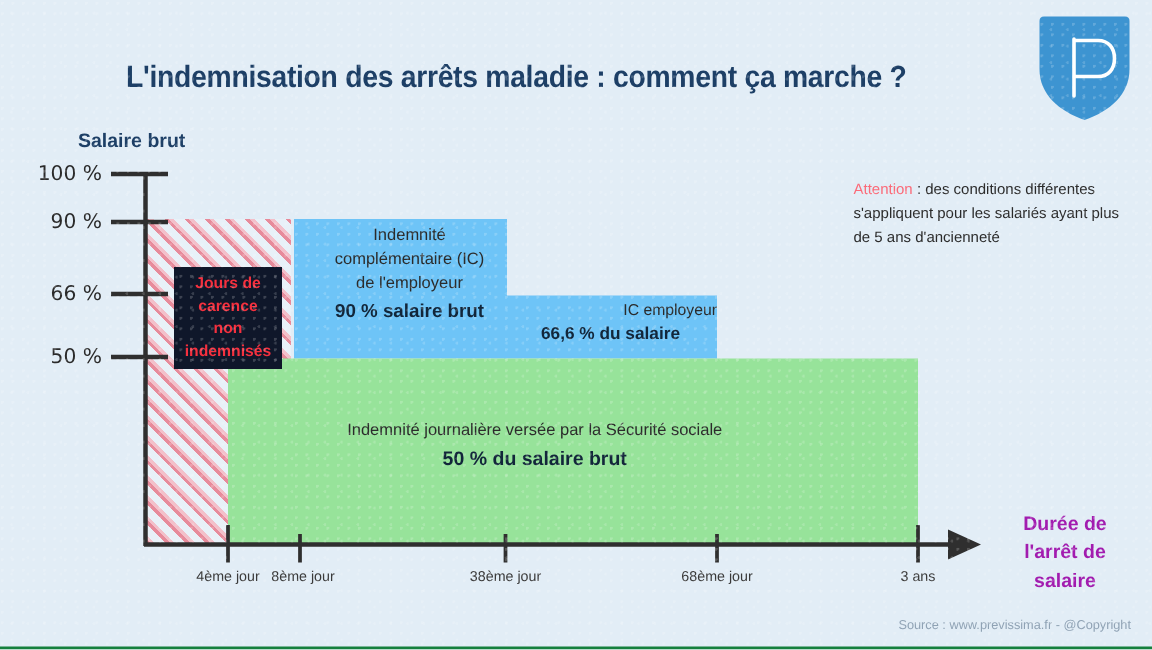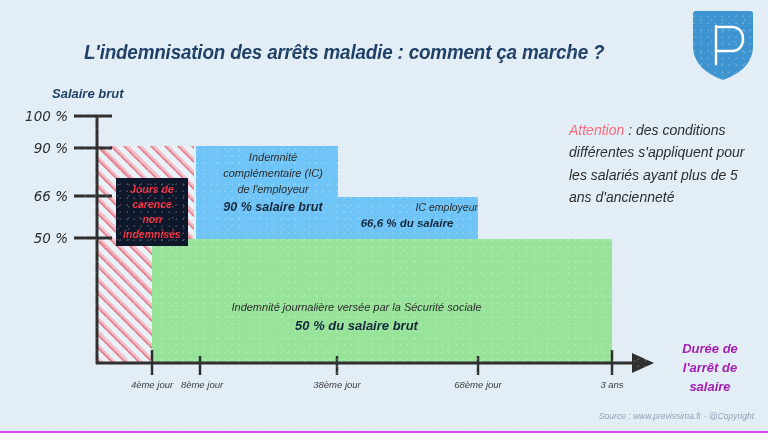--- a/index.html
+++ b/index.html
@@ -10,22 +10,21 @@
   body {
     font-family: "Liberation Sans", sans-serif;
   }
   #infographic {
     position: relative;
     width: 768px;
     height: 433px;
     background: #e2edf6;
     overflow: hidden;
     box-sizing: border-box;
-    border-bottom: 2px solid #d946ef;
-    font-style: italic;
+    border-bottom: 2px solid #15803d;
   }
   
   #infographic::after {
     content: "";
     position: absolute;
     inset: 0;
     pointer-events: none;
     background-image:
       radial-gradient(circle at 20% 30%, rgba(255,255,255,0.35) 0 1px, transparent 1px),
       radial-gradient(circle at 70% 80%, rgba(255,255,255,0.3) 0 1px, transparent 1px);
@@ -153,21 +152,21 @@
   .band-text.small .strong { font-size: 11.5px; }
   .band-text.wide .lead { font-size: 11px; }
   .band-text.wide .strong { font-size: 13px; }
 
   
   .attention {
     position: absolute;
     left: 569px;
     top: 119px;
     width: 190px;
-    font-size: 14px;
+    font-size: 10px;
     line-height: 1.6;
     color: #2b2b2b;
   }
   .attention .hl {
     color: #fb6a78;
   }
 
   
   .source {
     position: absolute;
@@ -213,21 +212,21 @@
     <div class="lead">complémentaire (IC)</div>
     <div class="lead">de l'employeur</div>
     <div class="strong">90 % salaire brut</div>
   </div>
 
   <div class="band-text small" style="left:336px; top:200px; width:142px;">
     <div class="lead">IC  employeur</div>
     <div class="strong">66,6 % du salaire</div>
   </div>
 
-  <div class="band-text wide" style="left:152px; top:300px; width:371px;padding-left:38px;">
+  <div class="band-text wide" style="left:152px; top:280px; width:371px;padding-left:38px;">
     <div class="lead">Indemnité journalière versée par la Sécurité sociale</div>
     <div class="strong">50 % du salaire brut</div>
   </div>
 
   <svg class="axis-svg">
 
     <line x1="97" y1="115" x2="97" y2="364" stroke="#2f2f2f" stroke-width="3"></line>
 
     <line x1="74" y1="116" x2="112" y2="116" stroke="#2f2f2f" stroke-width="3"></line>
     <line x1="74" y1="148" x2="112" y2="148" stroke="#2f2f2f" stroke-width="3"></line>

